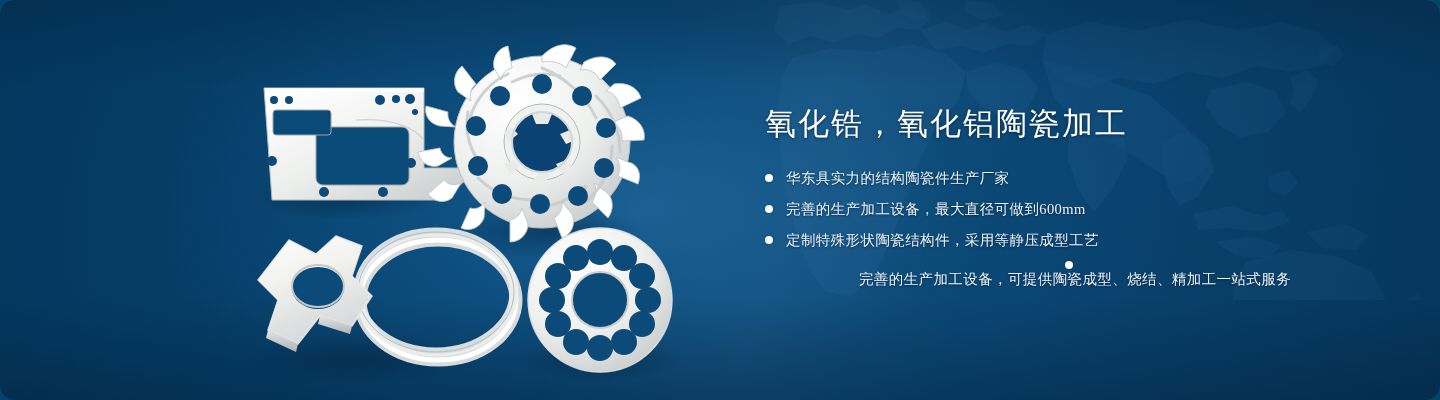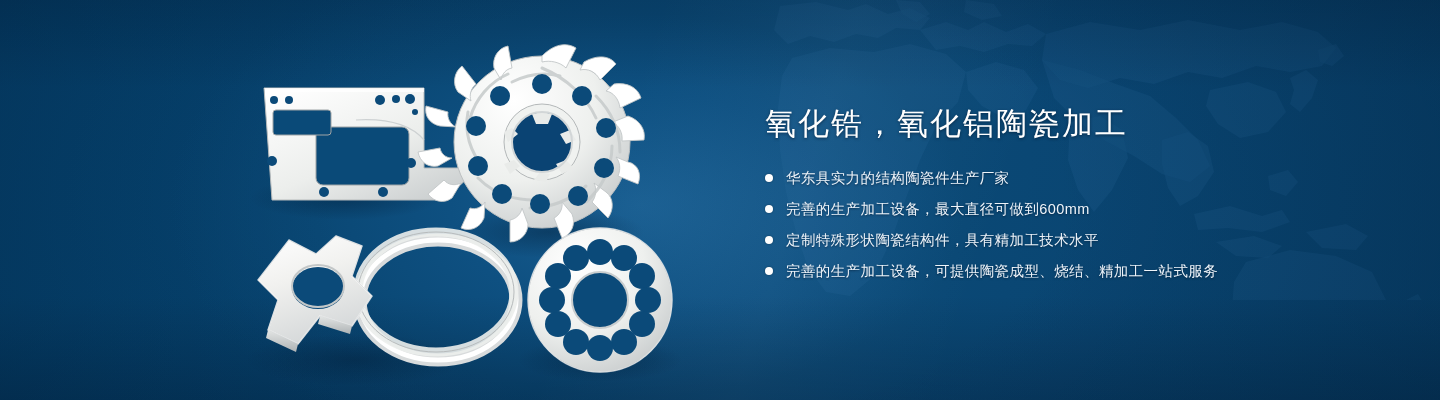--- a/index.html
+++ b/index.html
@@ -4,20 +4,21 @@
 <style>
   html,body{margin:0;padding:0;}
   body{
     width:1440px;height:400px;overflow:hidden;
     font-family:"Liberation Sans","DejaVu Sans",sans-serif;
     background:#06426e;
   }
   #banner{
     position:relative;width:1440px;height:400px;overflow:hidden;
     background:#0f766e;
+    border-radius:14px;
   }
   
   .bg-base{
     position:absolute;inset:0;
     background:
       radial-gradient(ellipse 560px 330px at 640px 205px, #1a5f92 0%, #0e5081 34%, #0a4875 58%, rgba(6,66,110,0) 84%),
       linear-gradient(100deg,#053f6a 0%,#06436f 22%,#0a4a79 48%,#0a4673 70%,#073f69 100%);
   }
   .bg-vignette{
     position:absolute;inset:0;
@@ -43,23 +44,23 @@
   
   .copy{position:absolute;left:765px;top:104px;width:620px;}
   .title{
     color:#ffffff;font-size:31px;line-height:40px;letter-spacing:2px;
     font-weight:400;margin:0 0 24px 0;white-space:nowrap;
     text-shadow:0 1px 3px rgba(0,14,32,.55);
   }
   ul.bullets{list-style:none;margin:0;padding:0;}
   ul.bullets li{
     display:flex;align-items:center;
-    margin-bottom:11px;white-space:nowrap;
-  }
-  ul.bullets li:last-child{margin-bottom:8px;}
+    margin-bottom:11px;white-space:nowrap;font-family:Liberation Serif, serif;
+  }
+  ul.bullets li:last-child{margin-bottom:8px;flex-direction:column;}
   .dot{
     width:8px;height:8px;border-radius:50%;
     background:#ffffff;flex:0 0 8px;margin-right:13px;
     box-shadow:0 0 2px rgba(0,0,0,.35);
   }
   .btext{
     color:#eef4fa;font-size:14.5px;line-height:20px;letter-spacing:.4px;
     text-shadow:0 1px 2px rgba(0,14,32,.5);
   }
 </style>
@@ -280,21 +281,21 @@
       <li>
         <span class="dot"></span>
         <span class="btext">华东具实力的结构陶瓷件生产厂家</span>
       </li>
       <li>
         <span class="dot"></span>
         <span class="btext">完善的生产加工设备，最大直径可做到600mm</span>
       </li>
       <li>
         <span class="dot"></span>
-        <span class="btext">定制特殊形状陶瓷结构件，具有精加工技术水平</span>
+        <span class="btext">定制特殊形状陶瓷结构件，采用等静压成型工艺</span>
       </li>
       <li>
         <span class="dot"></span>
         <span class="btext">完善的生产加工设备，可提供陶瓷成型、烧结、精加工一站式服务</span>
       </li>
     </ul>
   </div>
 
 </div>
 

